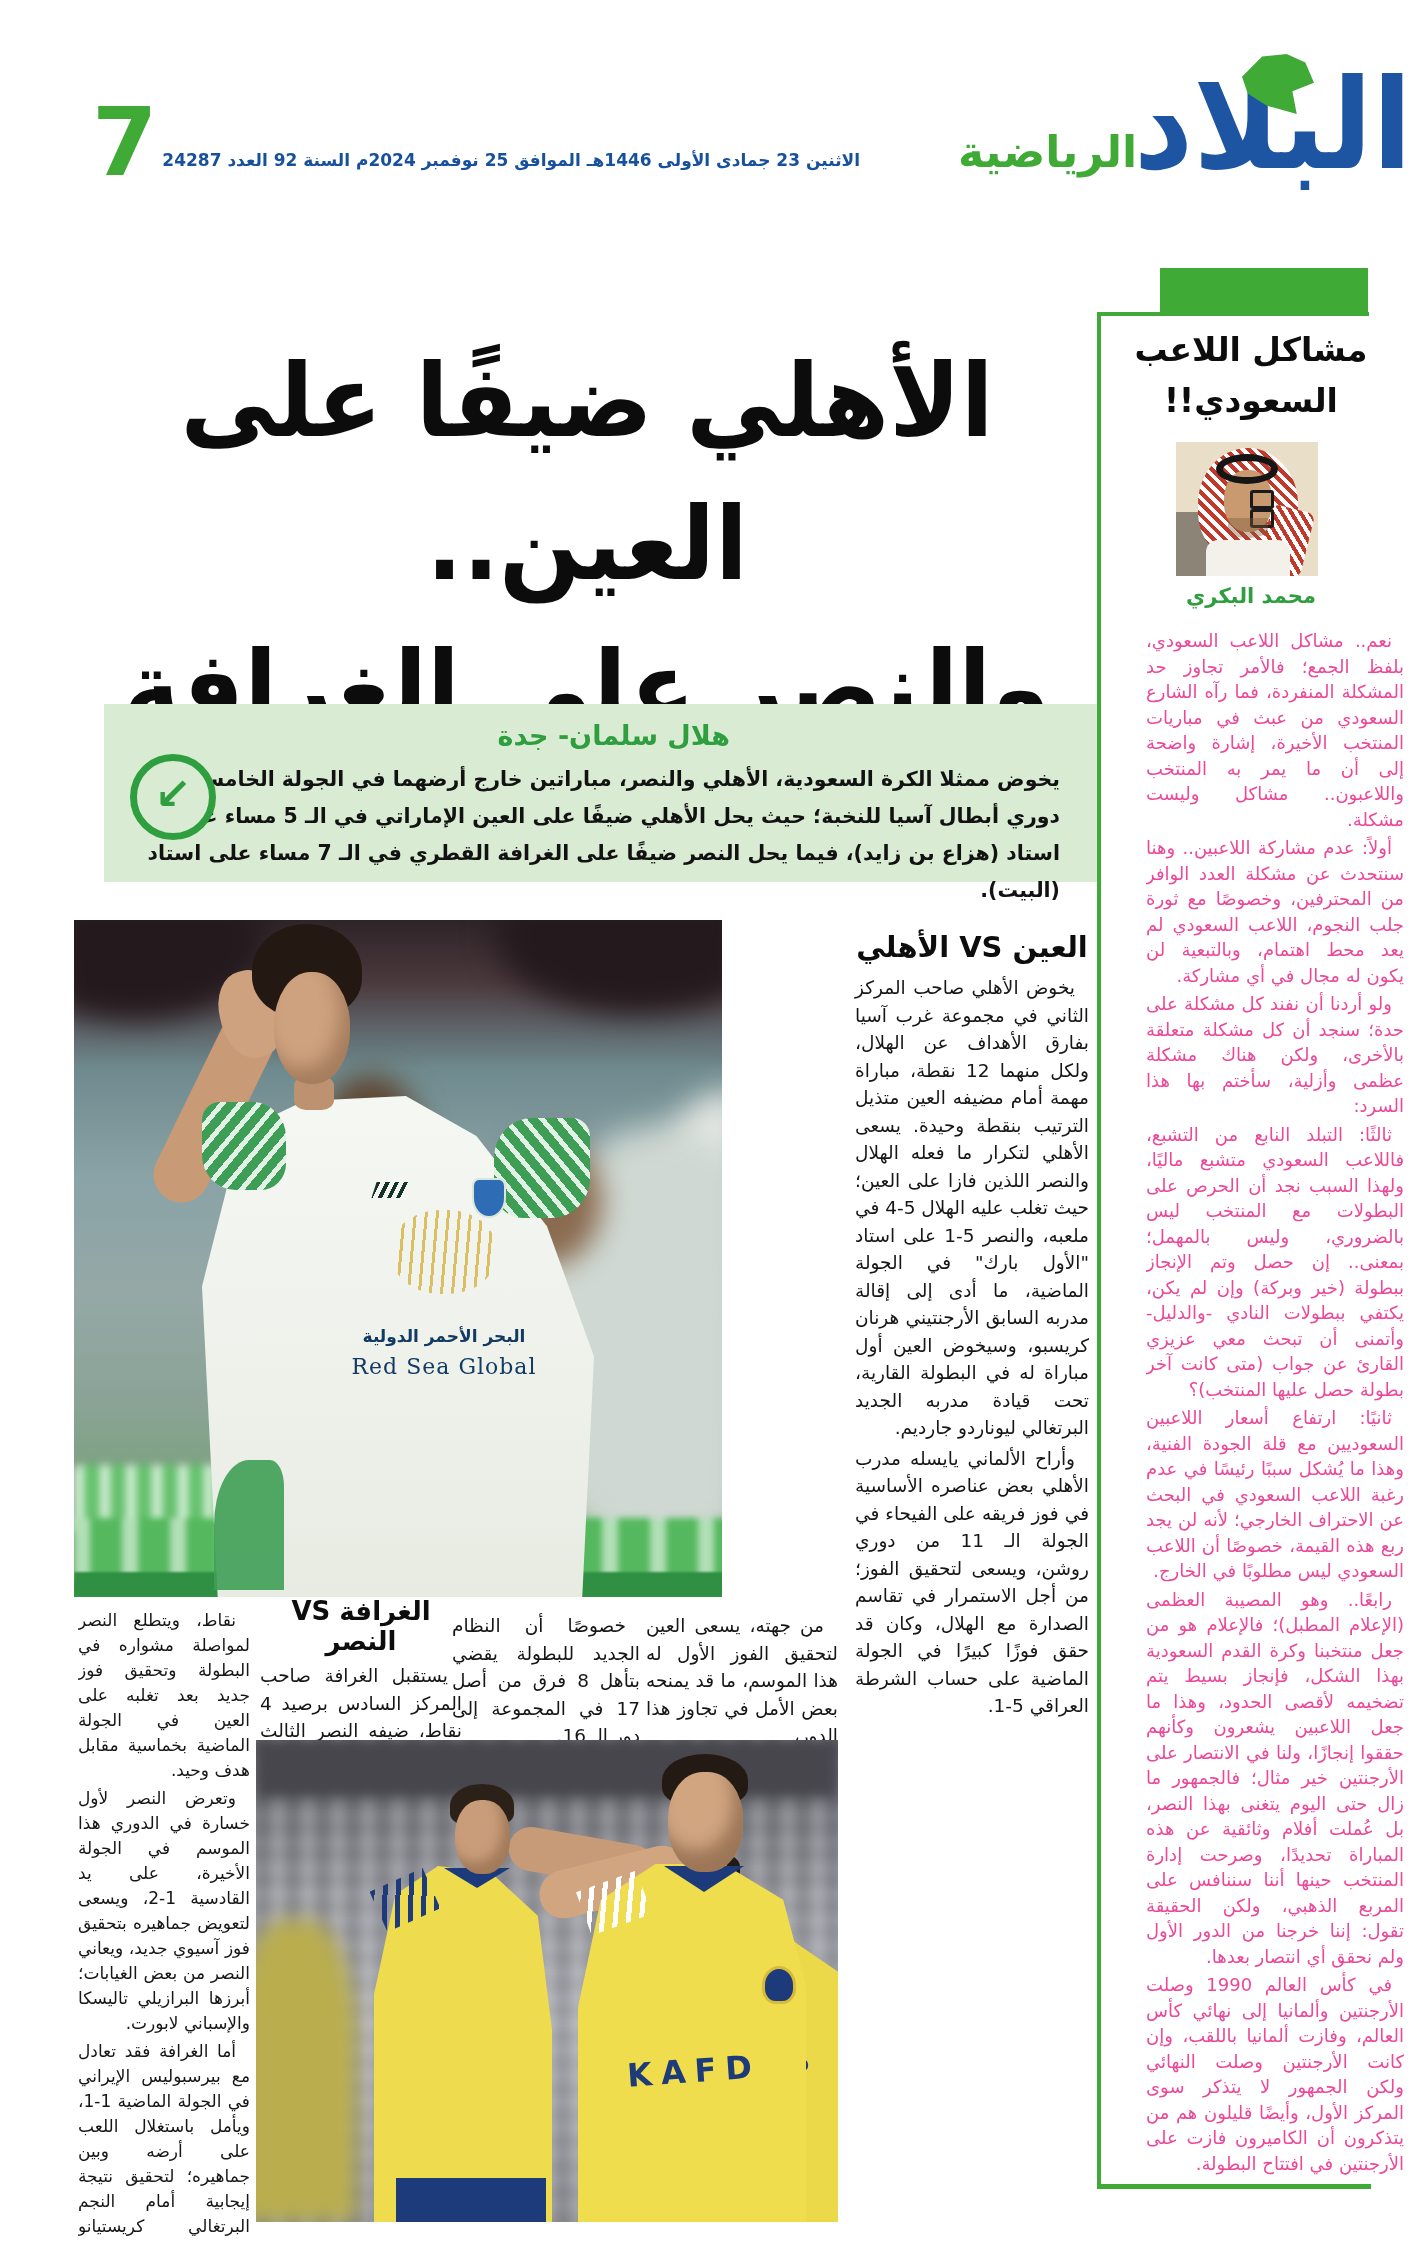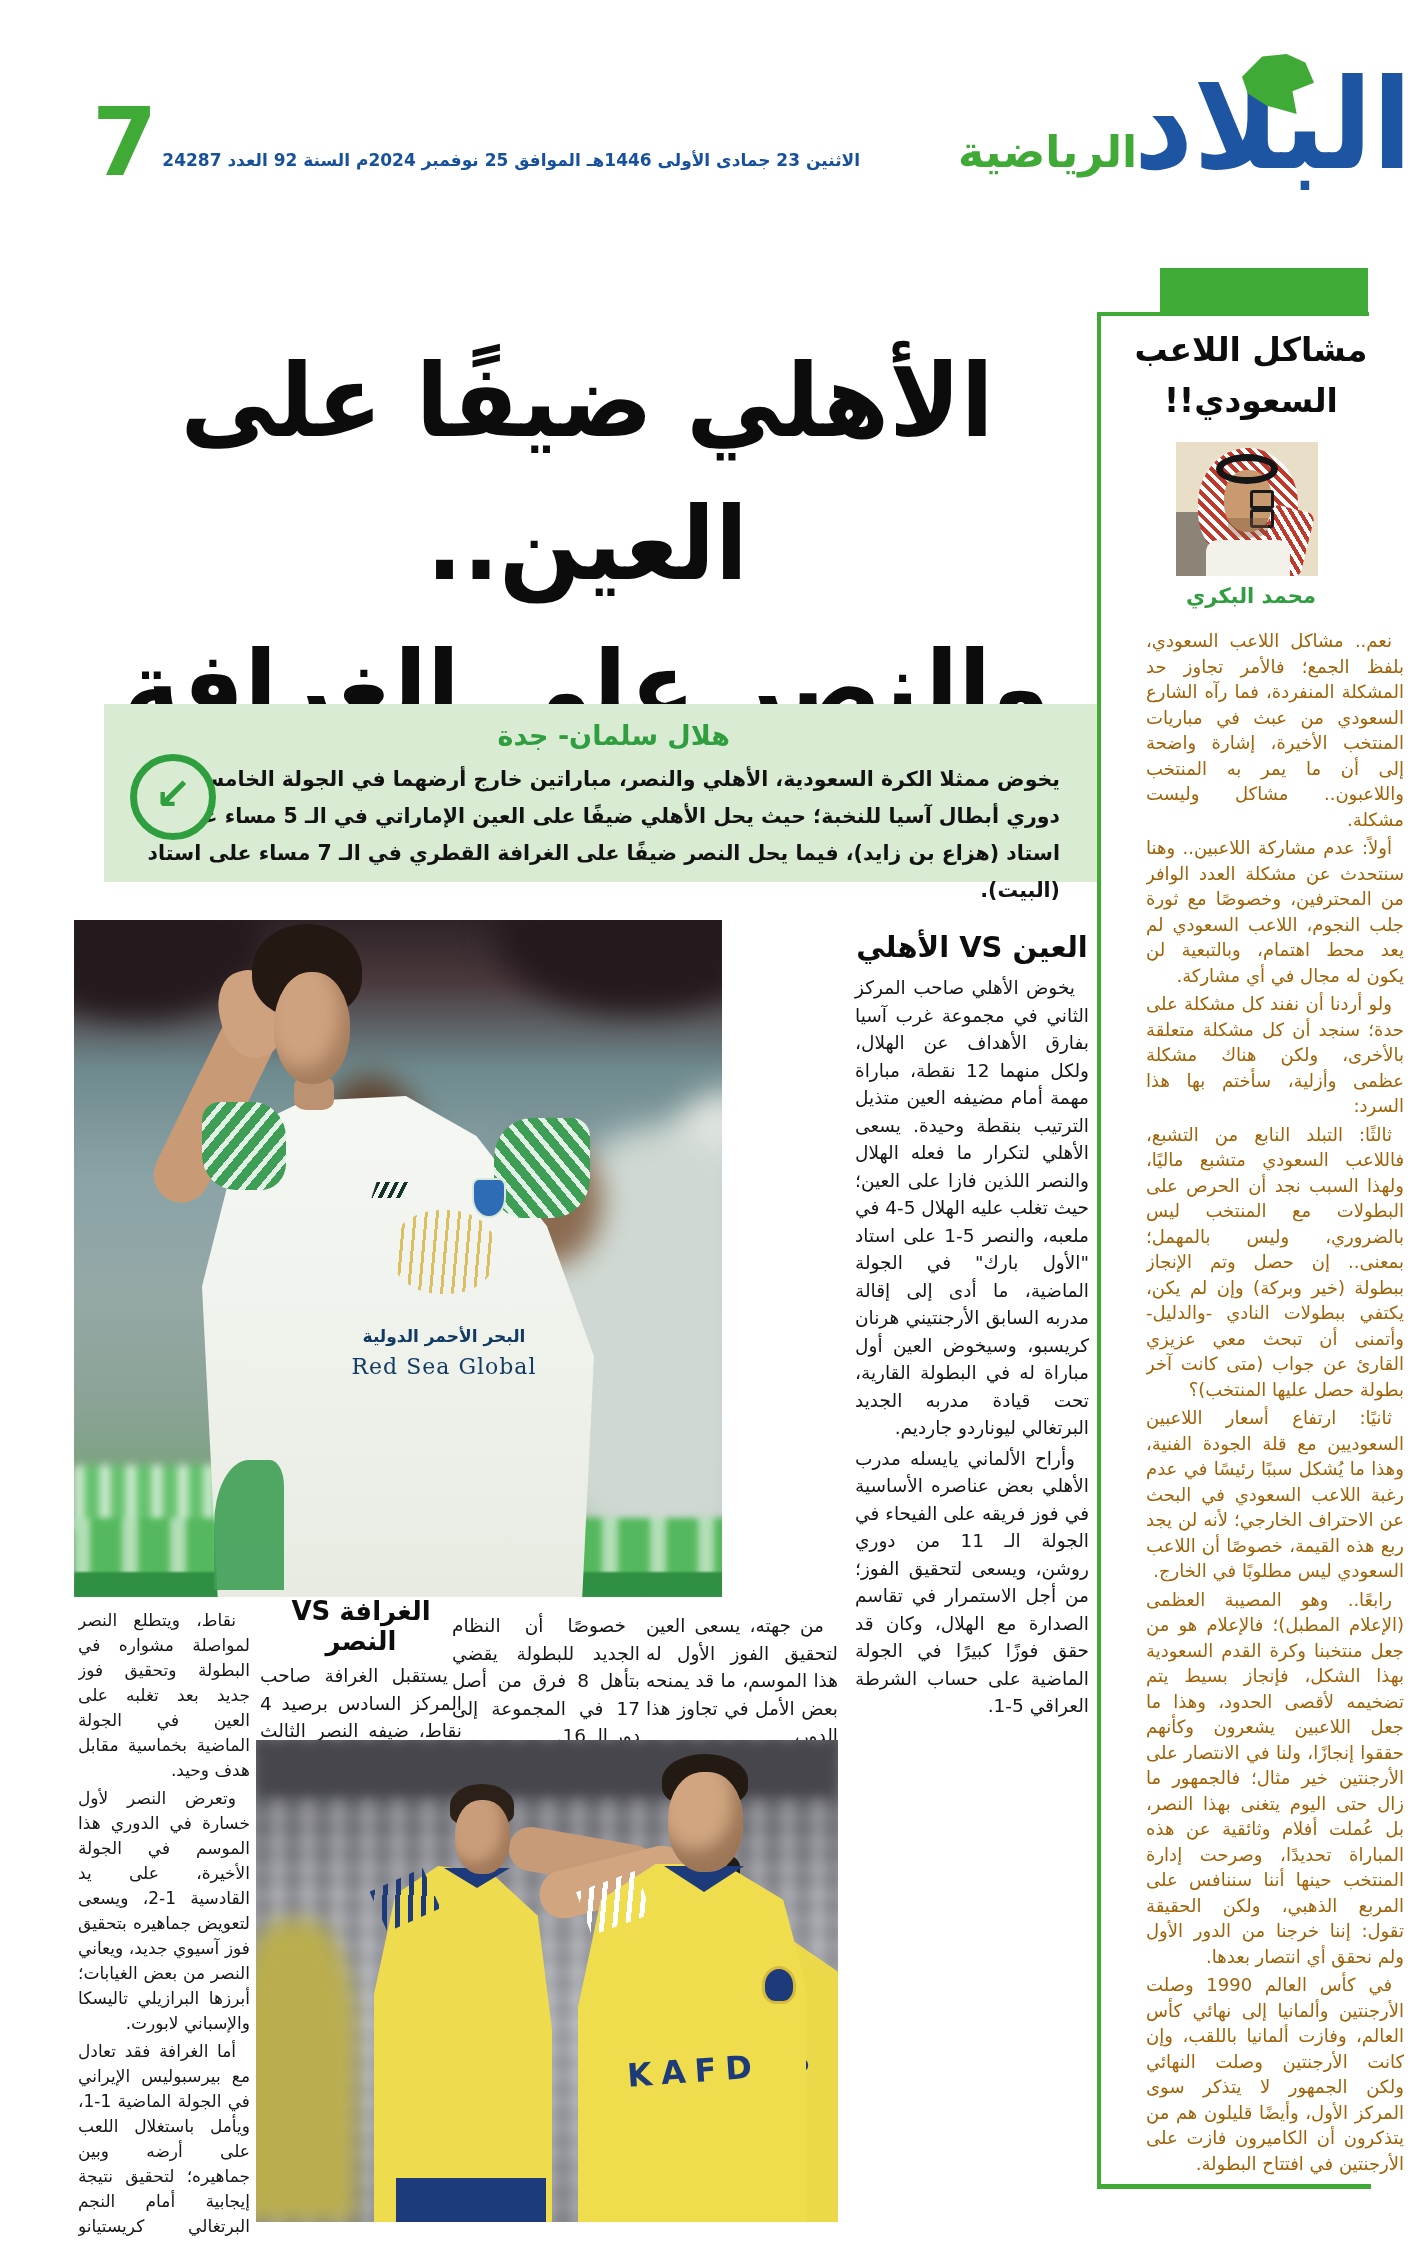--- a/index.html
+++ b/index.html
@@ -156,21 +156,21 @@
            border-radius:50%;box-sizing:border-box;}
   .ap-glasses{position:absolute;left:48px;top:48px;width:50px;height:16px;}
   .ap-glasses i{display:inline-block;width:18px;height:13px;border:3px solid #1a1a1a;border-radius:3px;
                 vertical-align:top;margin-left:2px;}
   .ap-beard{position:absolute;left:52px;top:76px;width:40px;height:20px;background:#7e5a3f;opacity:.4;
             border-radius:0 0 45% 45%;}
   .ap-thobe{position:absolute;left:30px;top:98px;width:84px;height:36px;background:#f4f1ea;border-radius:12px 12px 0 0;}
   .sb-author{position:absolute;left:1105px;top:584px;width:292px;text-align:center;color:#2f9e3f;
              font-size:21px;font-weight:800;}
   .sb-body{position:absolute;left:1146px;top:628px;width:258px;height:1548px;overflow:hidden;
-           font-size:18px;line-height:25.5px;text-align:justify;color:#a16207;}
+           font-size:18px;line-height:25.5px;text-align:justify;color:#ec4899;}
   .sb-body p{margin:0 0 3px;text-indent:12px;}
 </style>
 </head>
 <body>
 
 <div class="page">
 
   <div class="page-number">7</div>
   <div class="date-line">الاثنين 23 جمادى الأولى 1446هـ الموافق 25 نوفمبر 2024م السنة 92 العدد 24287</div>
   <div class="sports-label">الرياضية</div>

